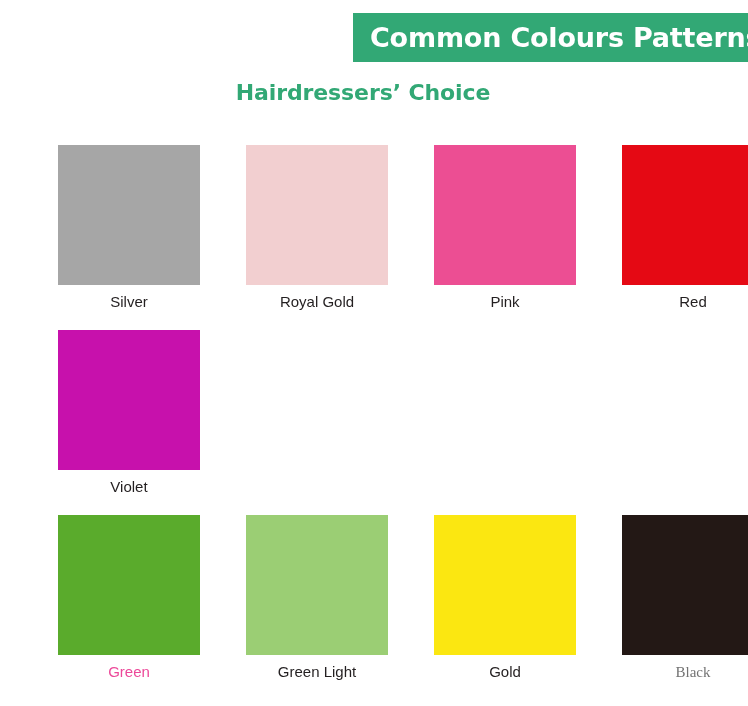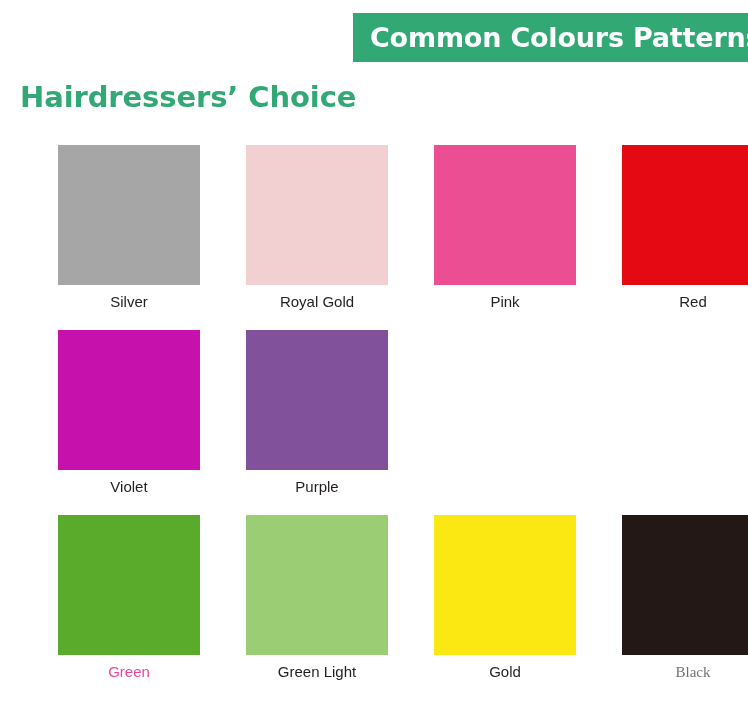--- a/index.html
+++ b/index.html
@@ -40,28 +40,27 @@
     letter-spacing: -0.2px;
     padding-left: 17px;
     white-space: nowrap;
     line-height: 1;
   }
   .subtitle {
     position: absolute;
     left: 0;
     top: 80px;
     width: 726px;
-    text-align: left;
+    text-align: center;
     color: #32a875;
     font-family: "DejaVu Sans", sans-serif;
     font-weight: bold;
-    font-size: 29px;
+    font-size: 22px;
     letter-spacing: -0.1px;
     white-space: nowrap;
-    margin-left: 20px;
   }
 
   
   .swatch-grid {
     position: absolute;
     left: 40px;
     top: 145px;
     width: 681px;
   }
   .swatch-row {
@@ -127,24 +126,20 @@
         <span class="swatch-chip" style="background-color: rgb(229, 9, 20);"></span>
         <span class="swatch-label" style="color: rgb(35, 31, 32);">Red</span>
       </div>
     </div>
 
     <div class="swatch-row row-2">
       <div class="swatch-cell">
         <span class="swatch-chip" style="background-color: rgb(199, 17, 172);"></span>
         <span class="swatch-label" style="color: rgb(35, 31, 32);">Violet</span>
       </div>
-      <div class="swatch-cell">
-        <span class="swatch-chip" style="background-color: rgb(130, 81, 155);"></span>
-        <span class="swatch-label" style="color: rgb(35, 31, 32);">Purple</span>
-      </div>
     </div>
 
     <div class="swatch-row row-3">
       <div class="swatch-cell">
         <span class="swatch-chip" style="background-color: rgb(90, 171, 44);"></span>
         <span class="swatch-label" style="color: #ec4899;">Green</span>
       </div>
       <div class="swatch-cell">
         <span class="swatch-chip" style="background-color: rgb(155, 206, 116);"></span>
         <span class="swatch-label" style="color: rgb(35, 31, 32); text-align: right;">Green Light</span>

